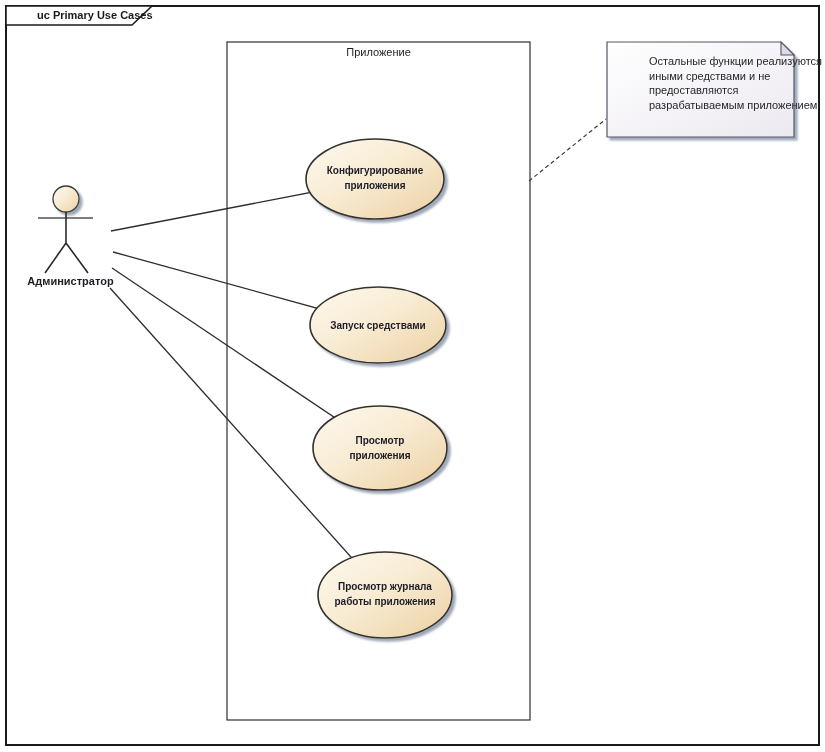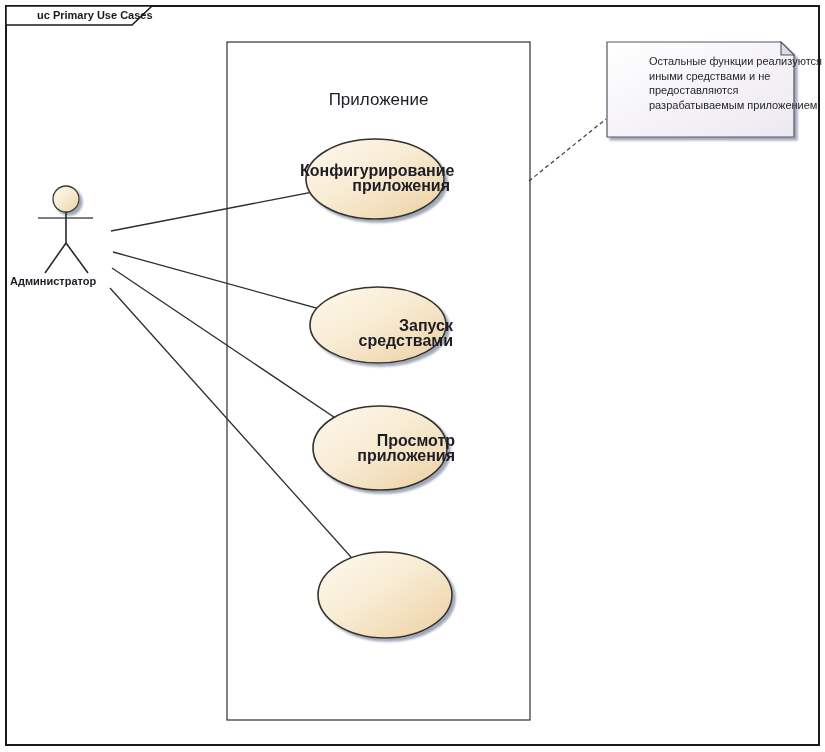--- a/index.html
+++ b/index.html
@@ -4,34 +4,34 @@
 <style>
   html,body{margin:0;padding:0;}
   body{
     width:825px;height:752px;position:relative;background:#ffffff;
     font-family:"Liberation Sans","DejaVu Sans",sans-serif;
     -webkit-font-smoothing:antialiased;
   }
   .canvas{position:absolute;inset:0;}
   svg{position:absolute;left:0;top:0;}
   .lbl{
-    position:absolute;color:#1d1d26;font-size:16px;line-height:15px;
-    text-align:right;white-space:pre-line;
+    position:absolute;color:#1d1d26;font-size:10px;line-height:15px;
+    text-align:center;white-space:pre-line;
   }
   .tab-label{
     position:absolute;left:13px;top:9px;font-size:11px;font-weight:bold;
     color:#1a1a1a;white-space:nowrap;margin-left:24px;
   }
   .boundary-label{
     position:absolute;left:227px;top:46px;width:303px;text-align:center;
-    font-size:17px;color:#1d1d26;margin-top:44px;
+    font-size:11px;color:#1d1d26;
   }
   .uc-label{font-weight:bold;}
   .actor-label{
-    position:absolute;left:10px;top:275px;width:121px;
+    position:absolute;left:10px;top:275px;width:121px;text-align:center;
     font-size:11px;font-weight:bold;color:#1d1d26;
   }
   .note-text{
     position:absolute;left:649px;top:54px;width:180px;text-align:left;
     font-size:11px;line-height:14.5px;color:#26262e;white-space:normal;
   }
 </style>
 </head>
 <body>
 
@@ -87,18 +87,19 @@
   <div class="tab-label">uc Primary Use Cases</div>
 
   <div class="boundary-label">Приложение</div>
 
   <div class="lbl uc-label" style="left:300px;top:163px;width:150px;"><span>Конфигурирование</span><br><span>приложения</span></div>
 
   <div class="lbl uc-label" style="left:303px;top:318px;width:150px;"><span>Запуск средствами</span></div>
 
   <div class="lbl uc-label" style="left:305px;top:433px;width:150px;"><span>Просмотр</span><br><span>приложения</span></div>
 
+  <div class="lbl uc-label" style="left:305px;top:579px;width:160px;"><span>Просмотр журнала</span><br><span>работы приложения</span></div>
 
   <div class="actor-label">Администратор</div>
 
   <div class="note-text">Остальные функции реализуются иными средствами и не предоставляются разрабатываемым приложением</div>
 
 </div>
 
 </body></html>

